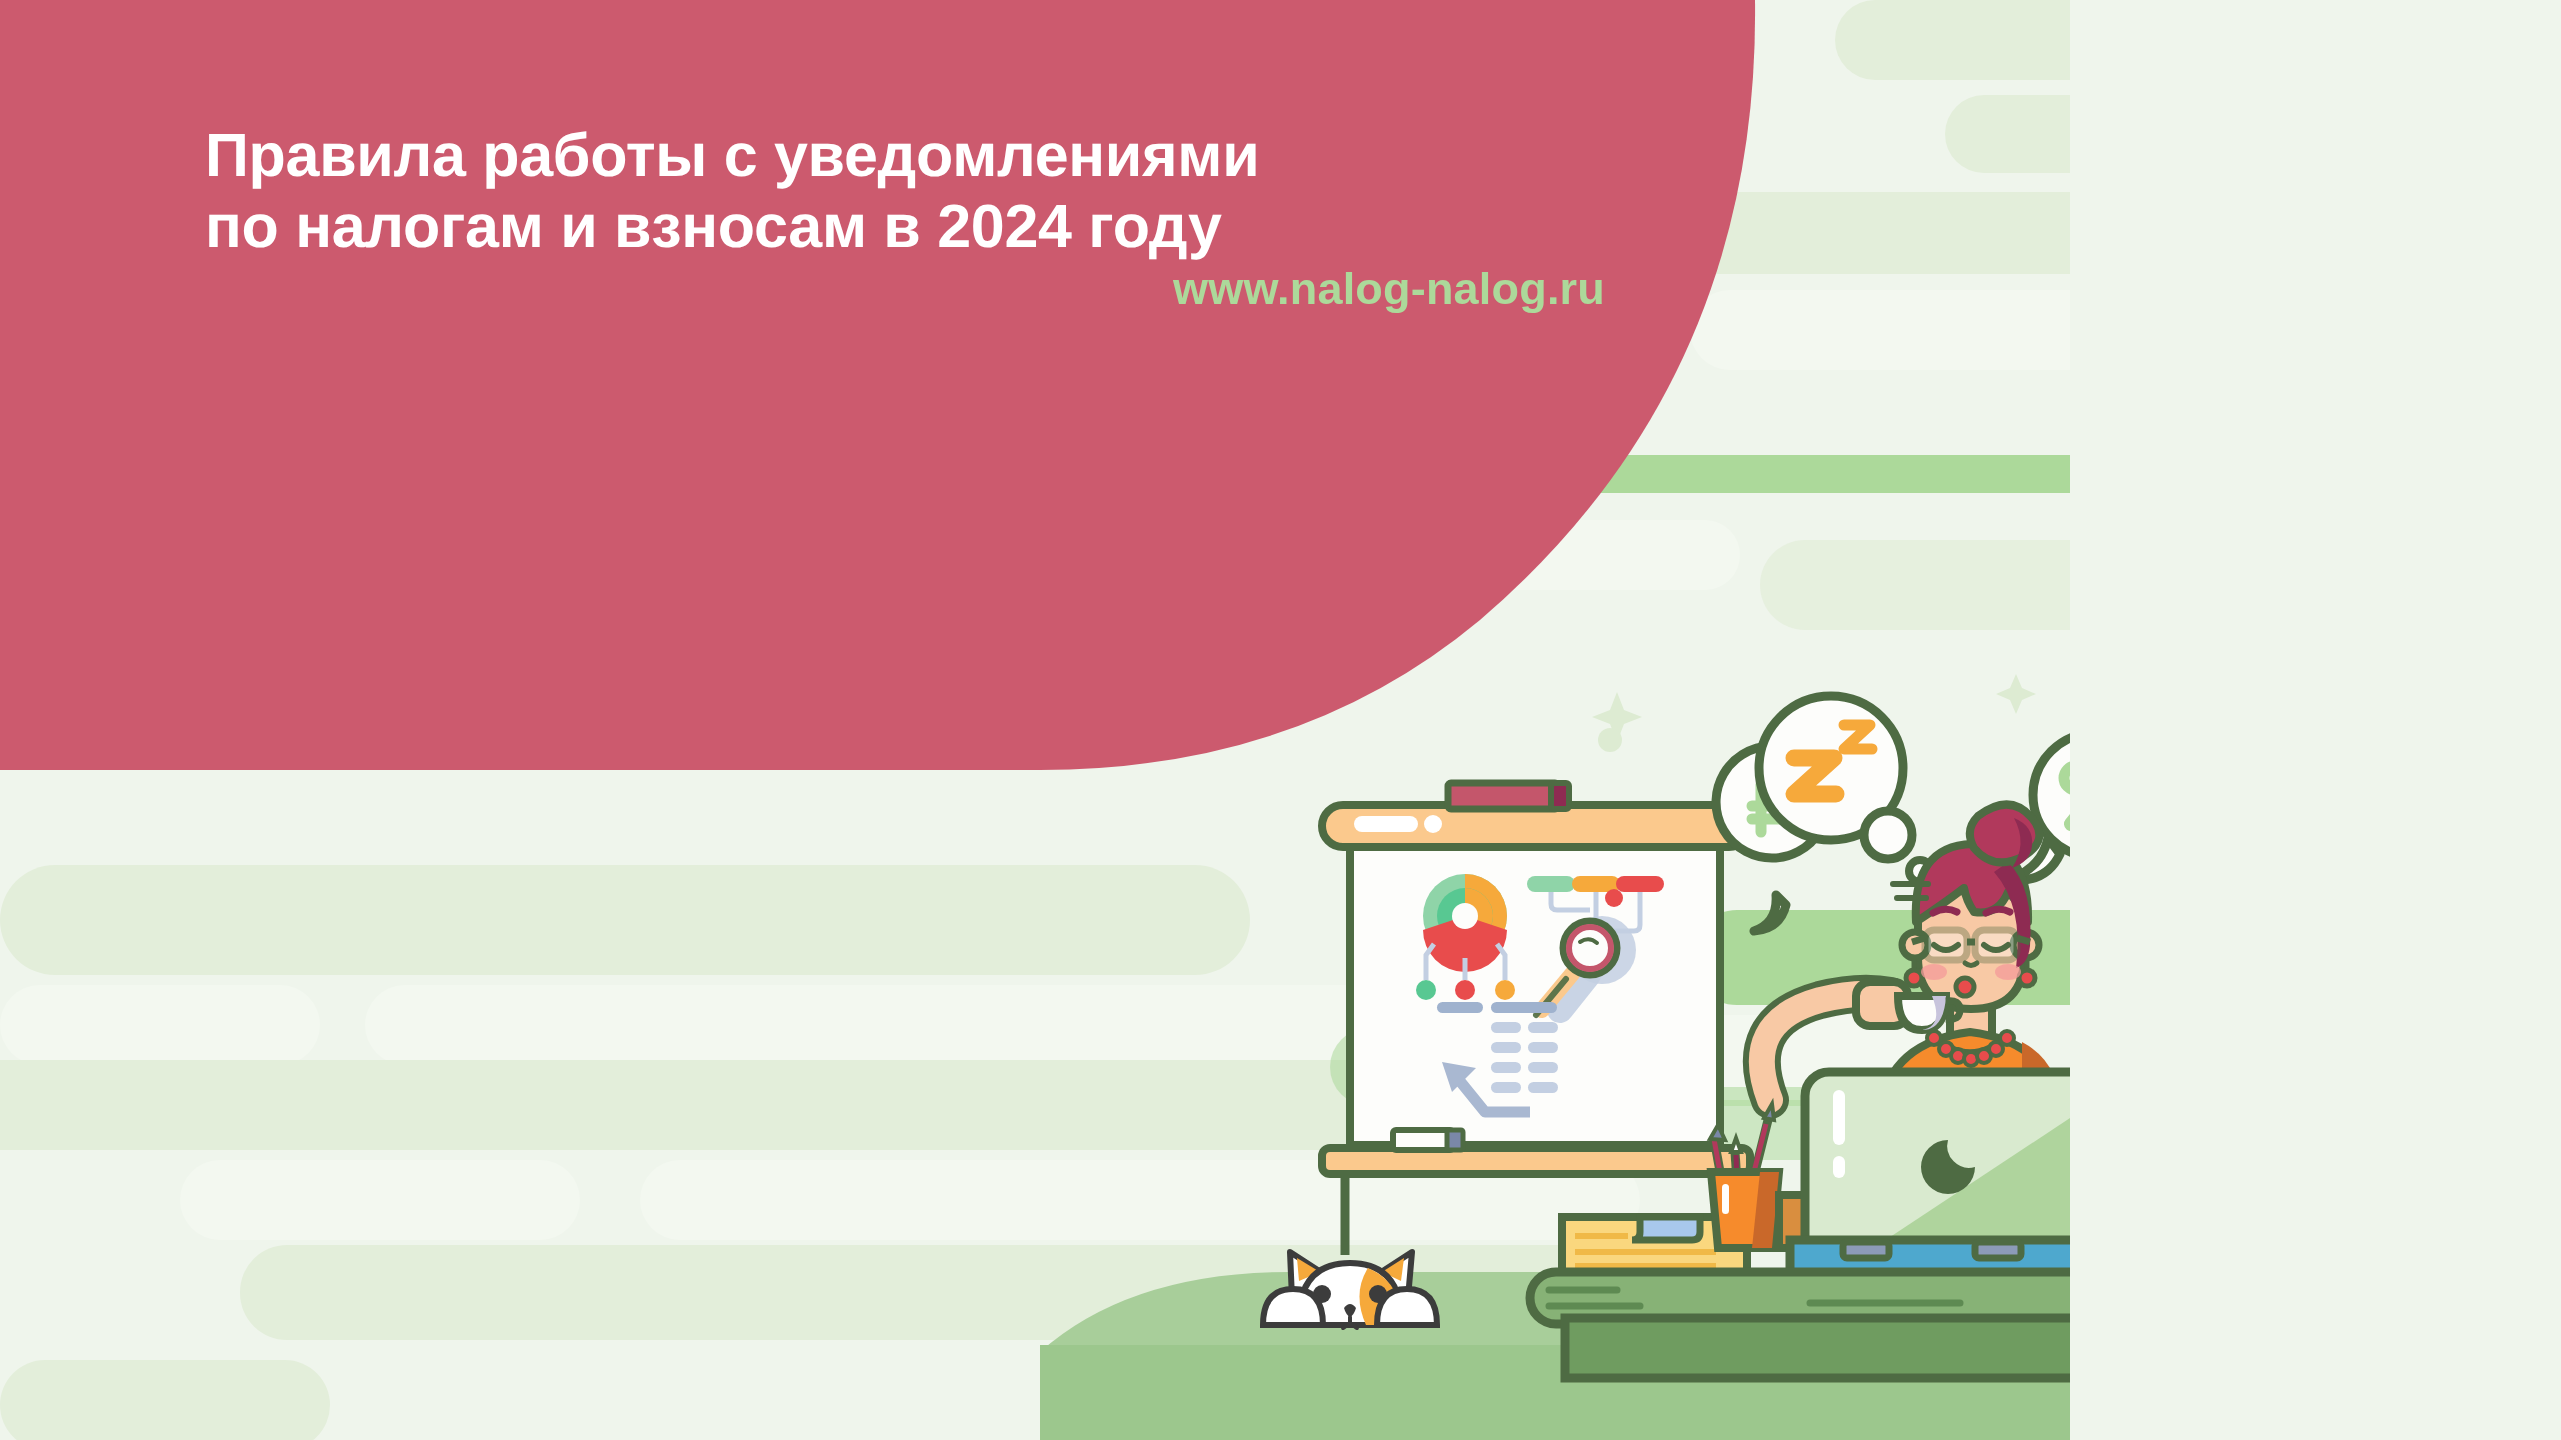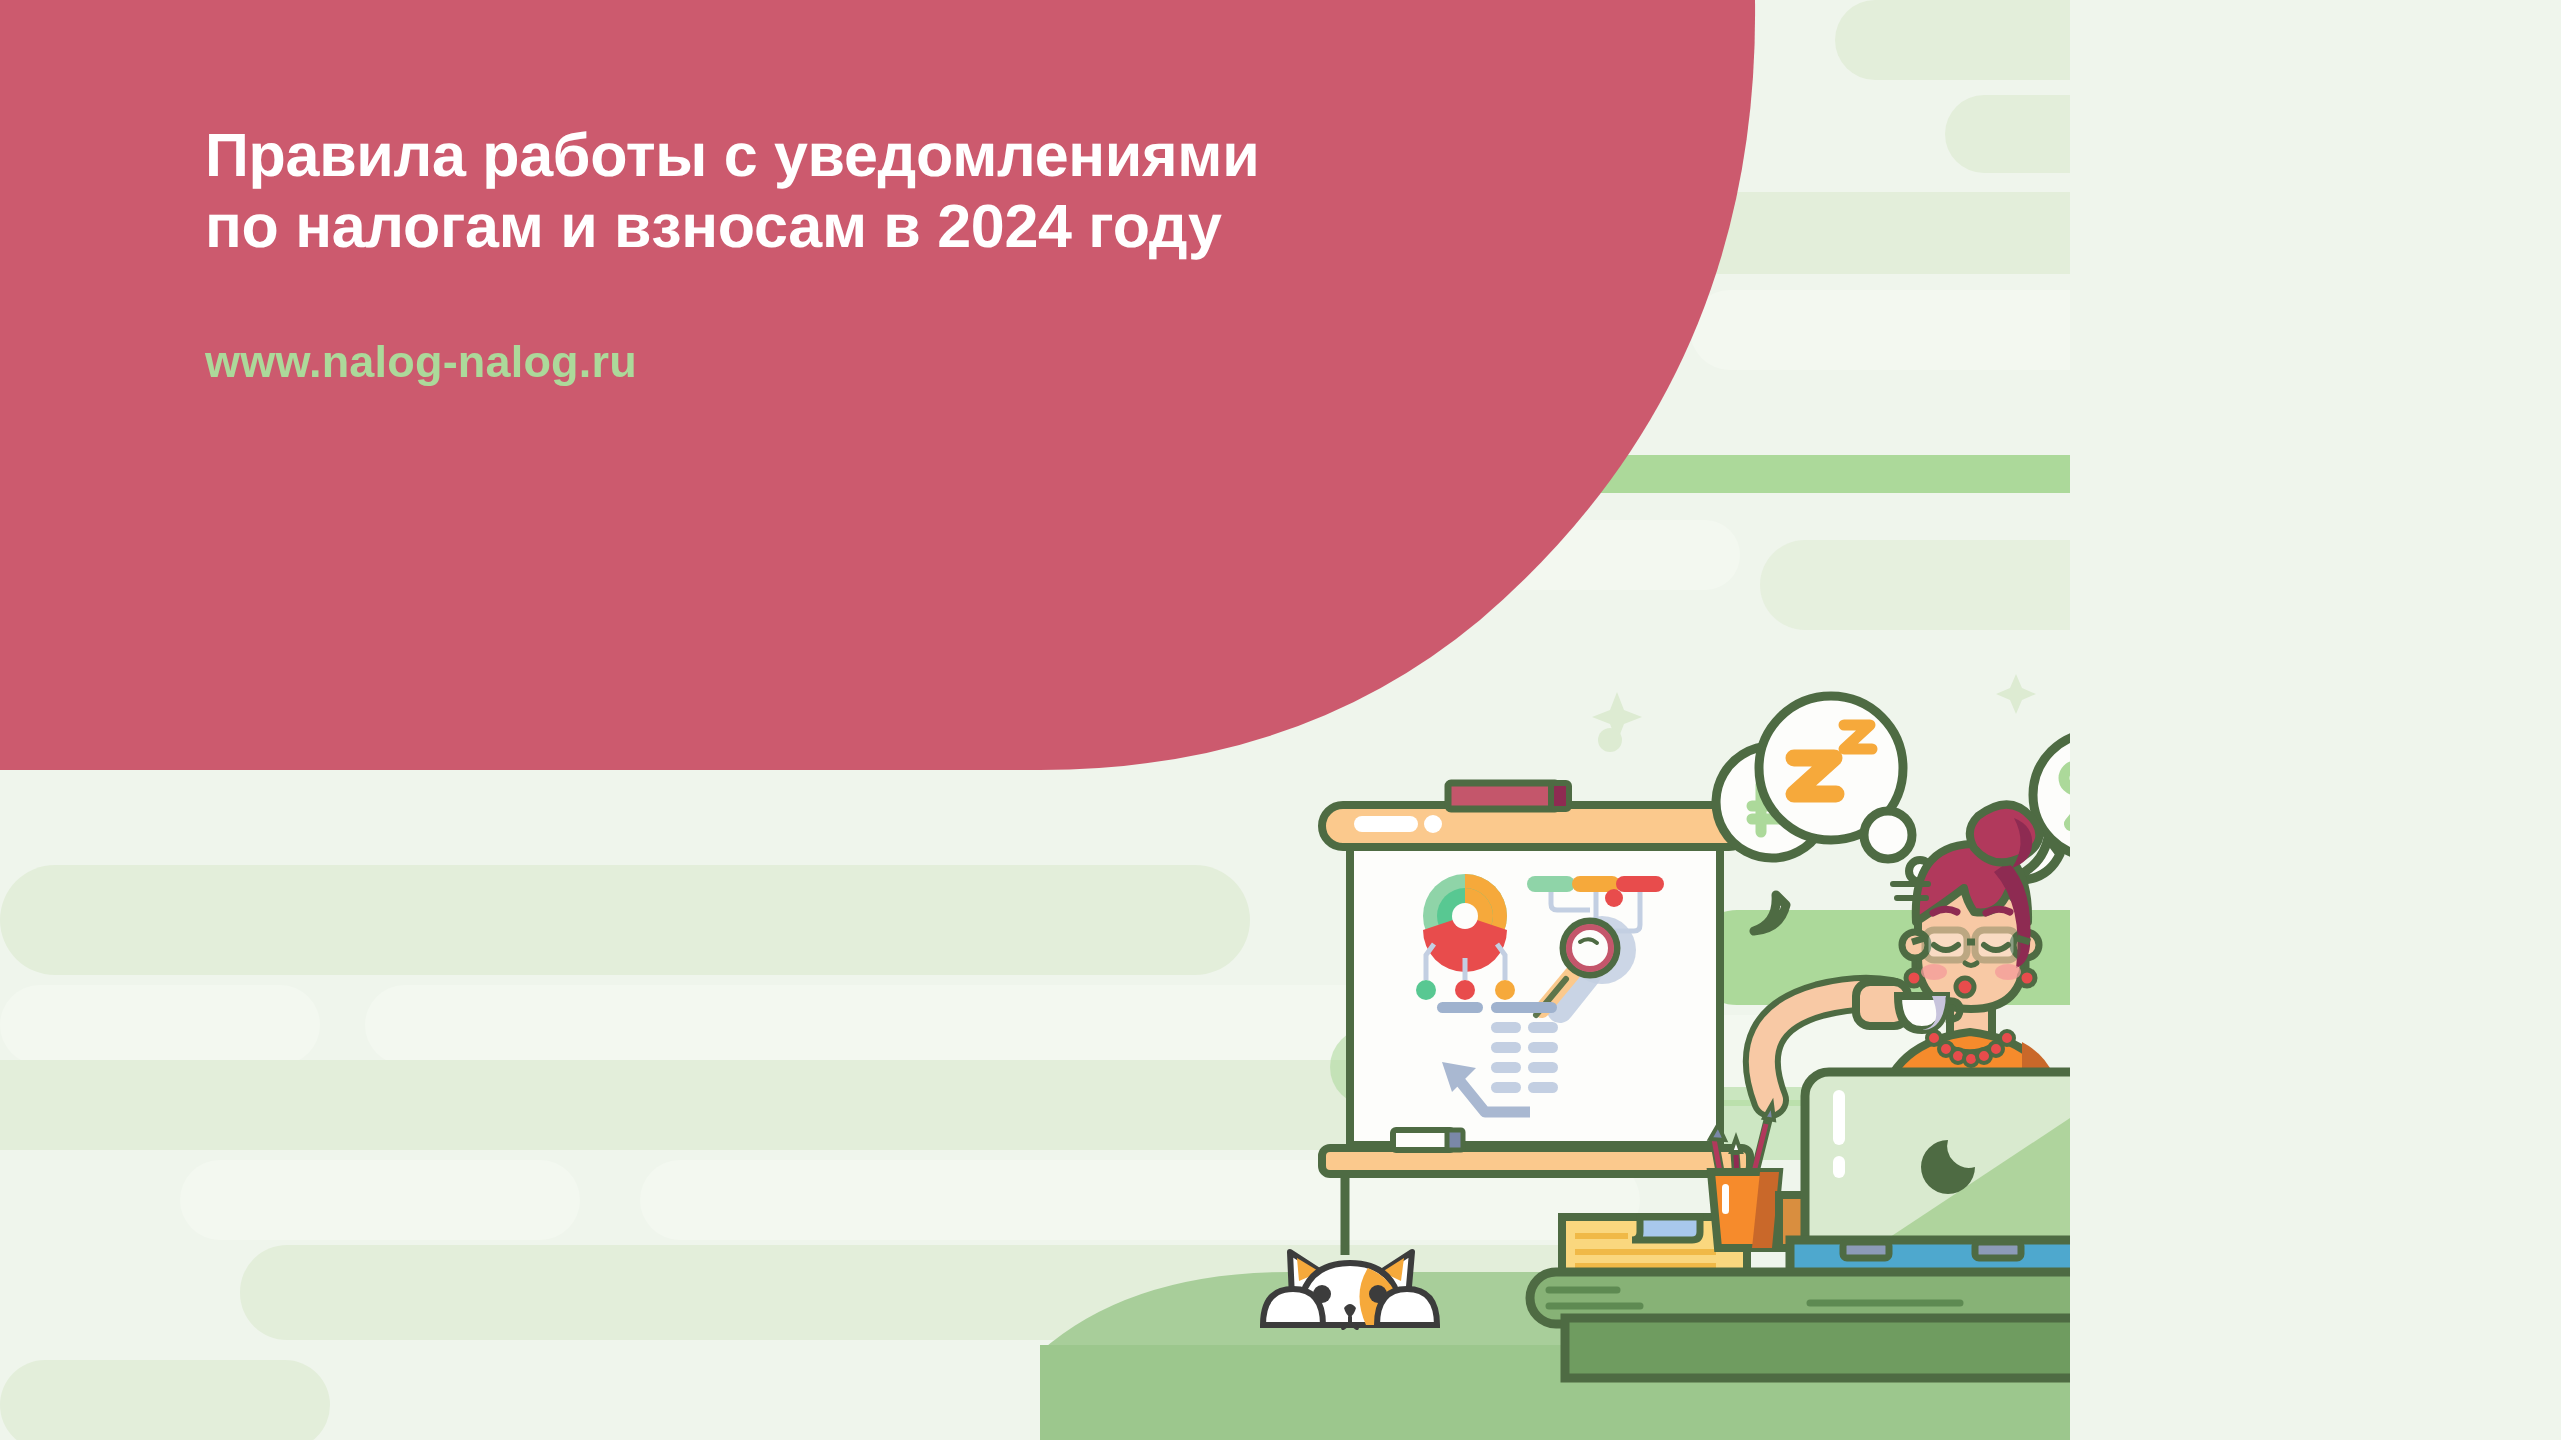--- a/index.html
+++ b/index.html
@@ -29,25 +29,25 @@
   #headline {
     font-size:61px;
     line-height:1.17;
     font-weight:700;
     color:#FFFFFF;
     letter-spacing:-0.3px;
     white-space:pre-line;
     text-rendering:geometricPrecision;
   }
   #site-url {
-    margin-top:73px;
     font-size:45px;
     font-weight:700;
     color:#ACD99A;
     letter-spacing:0.2px;
+    text-align:right;
   }
 </style>
 </head>
 <body>
 
 <div id="stage">
 
   <svg class="layer" viewBox="0 0 2561 1440" preserveAspectRatio="none" aria-hidden="true">
     <rect x="0" y="0" width="2561" height="1440" fill="#EFF5EC"></rect>
     <g fill="#E3EEDA">

